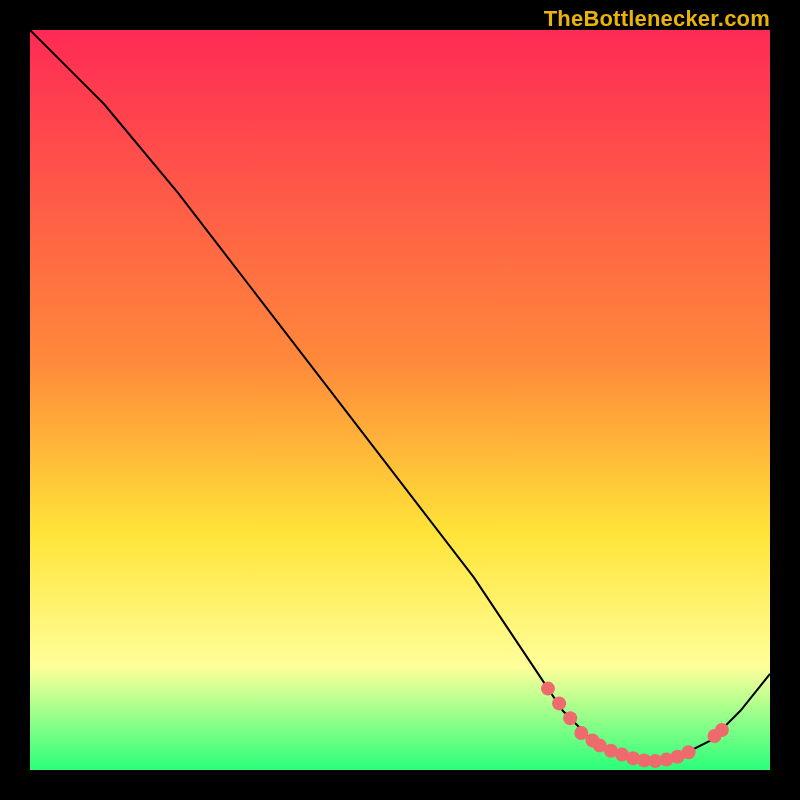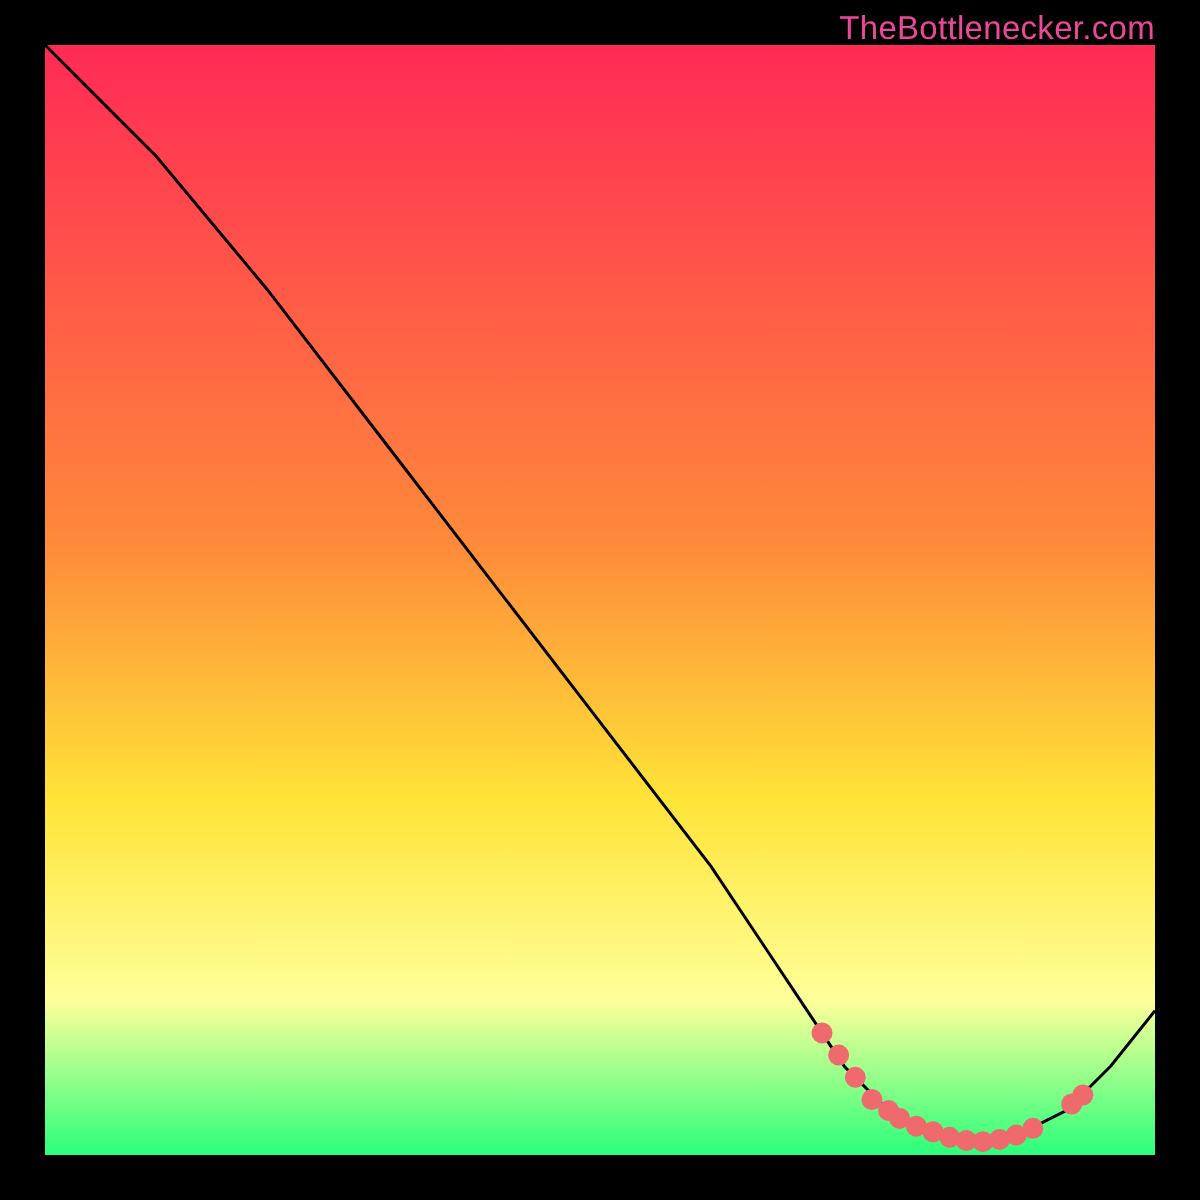--- a/index.html
+++ b/index.html
@@ -35,23 +35,23 @@
     position: absolute;
     left: 0;
     top: 0;
     width: 100%;
     height: 100%;
   }
   .watermark {
     position: absolute;
     top: 6px;
     right: 30px;
-    color: #ec4899;
+    color: #eab308;
     font-size: 22px;
-    font-weight: 400;
+    font-weight: 700;
     letter-spacing: 0.2px;
     user-select: none;
     margin-left: 12px;
   }
 </style>
 </head>
 <body>
 
 <div class="frame">
   <div class="watermark">TheBottlenecker.com</div>

